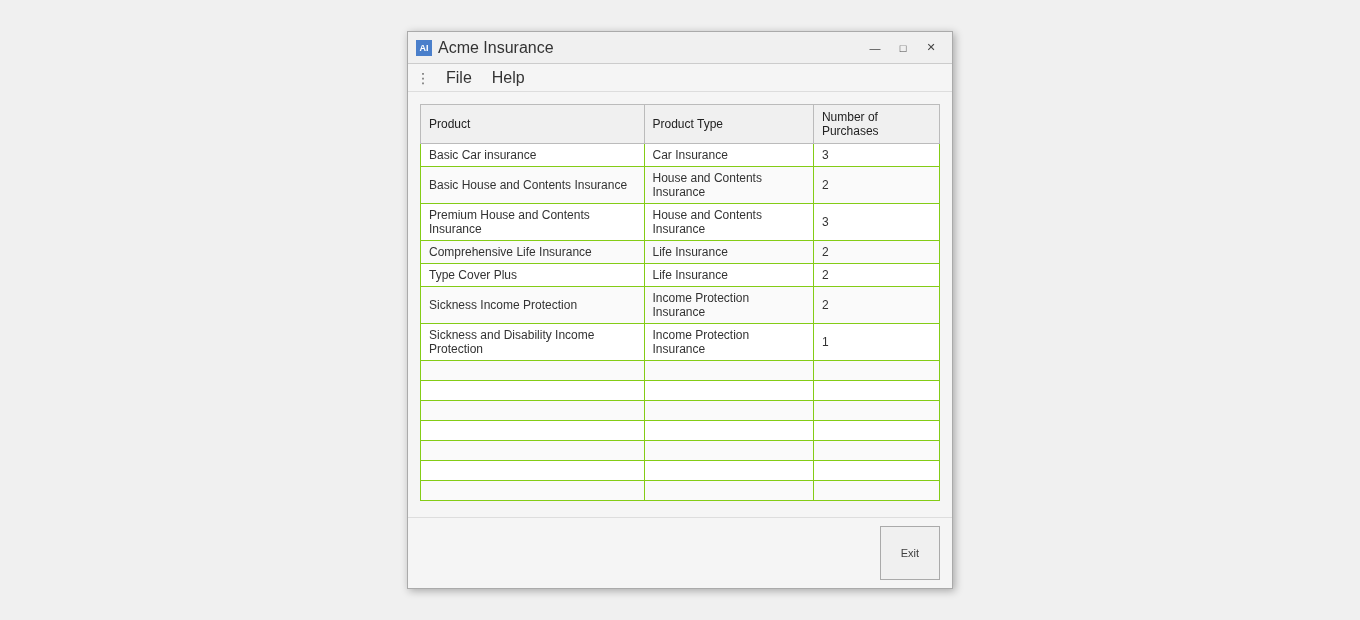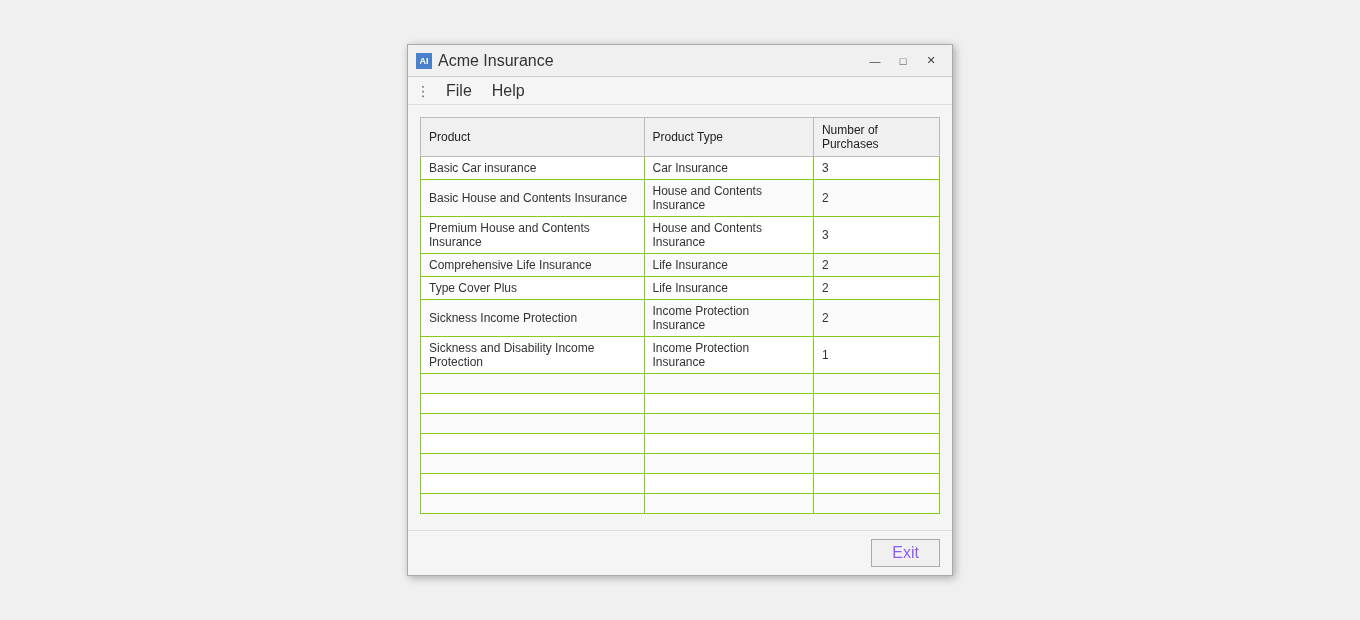--- a/index.html
+++ b/index.html
@@ -142,26 +142,26 @@
 
     .footer {
       padding: 8px 12px;
       display: flex;
       justify-content: flex-end;
       border-top: 1px solid #ddd;
       margin-top: 4px;
     }
 
     .exit-button {
-      padding: 4px 20px;
+      padding: 20px 20px;
       background: #f0f0f0;
       border: 1px solid #aaa;
       cursor: pointer;
-      font-size: 16px;
-      color: #8b5cf6;
+      font-size: 11px;
+      color: #404040;
       min-width: 60px;
     }
   </style>
 </head>
 <body>
 
 <div class="window">
 
   <div class="title-bar">
     <div class="title-bar-icon">

